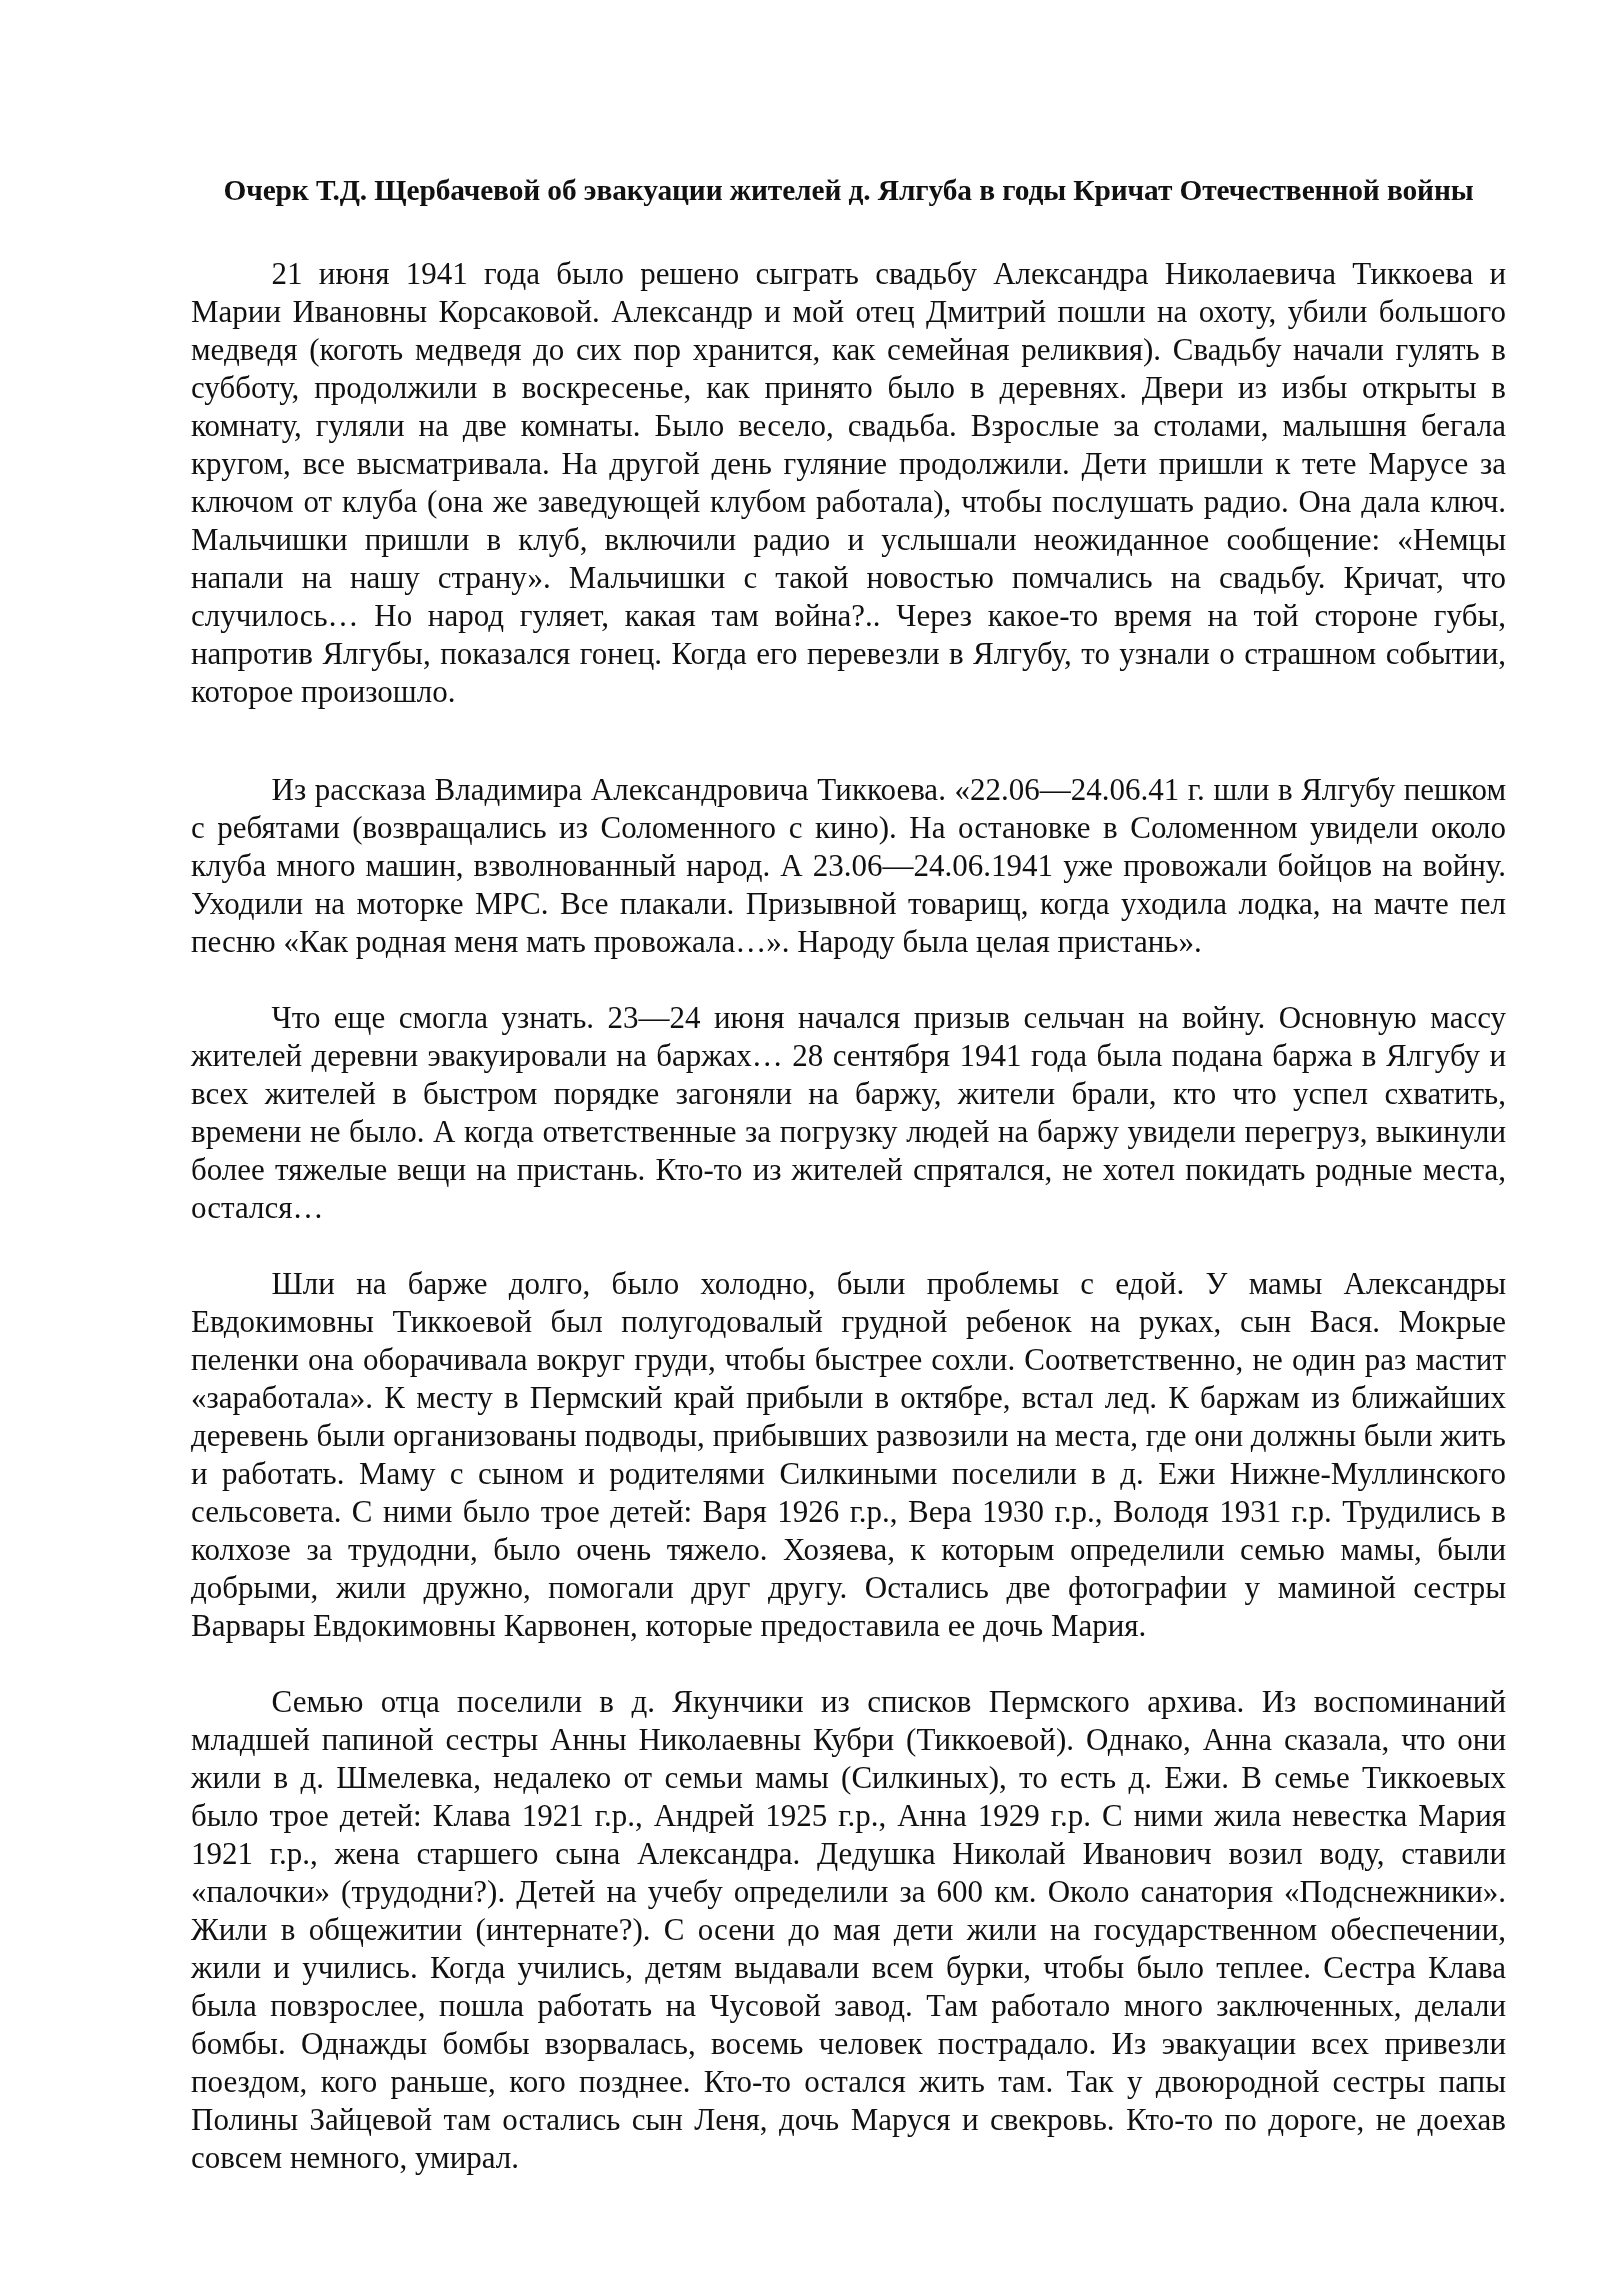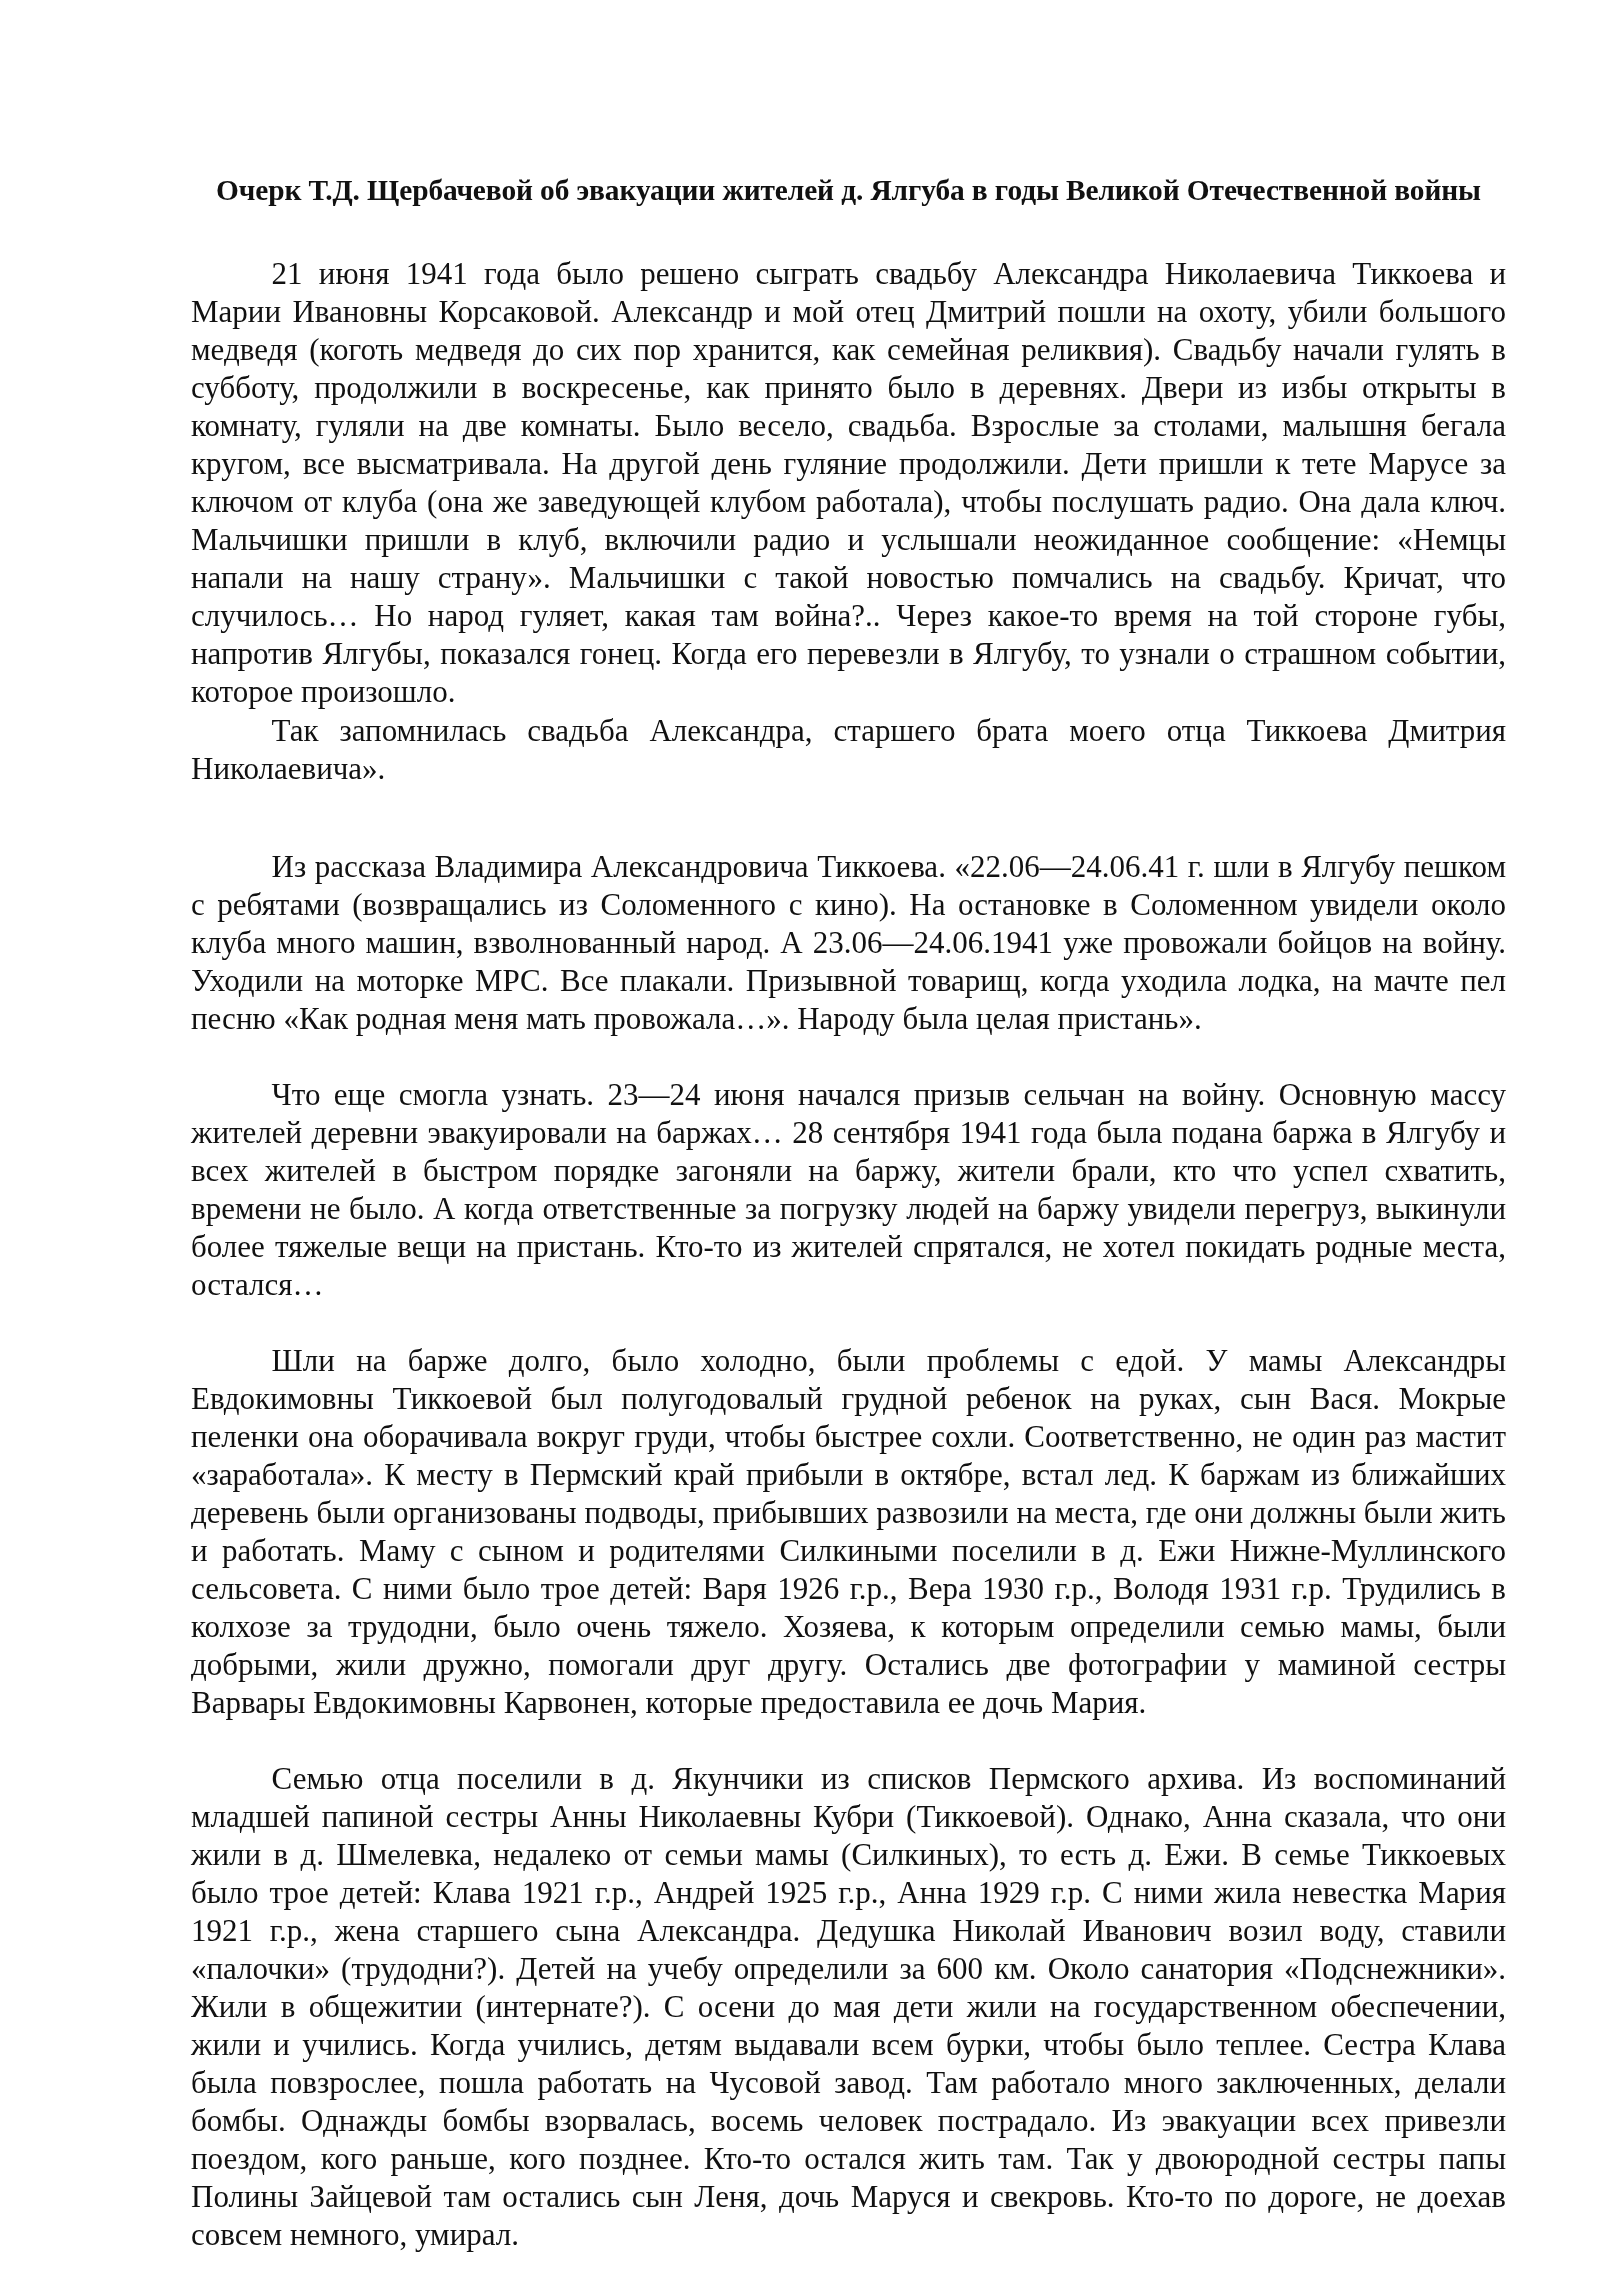--- a/index.html
+++ b/index.html
@@ -28,22 +28,21 @@
       text-indent: 2.6em;
       hyphens: none;
     }
     .gap-lg { margin-top: 60px !important; }
     .gap-md { margin-top: 38px !important; }
   </style>
 </head>
 <body>
 
 <div class="page">
-  <div class="title">Очерк Т.Д. Щербачевой об эвакуации жителей д. Ялгуба в годы Великой Отечественной войны</div>
+  <div class="title">Очерк Т.Д. Щербачевой об эвакуации жителей д. Ялгуба в годы Кричат Отечественной войны</div>
 
   <p class="para">21 июня 1941 года было решено сыграть свадьбу Александра Николаевича Тиккоева и Марии Ивановны Корсаковой. Александр и мой отец Дмитрий пошли на охоту, убили большого медведя (коготь медведя до сих пор хранится, как семейная реликвия). Свадьбу начали гулять в субботу, продолжили в воскресенье, как принято было в деревнях. Двери из избы открыты в комнату, гуляли на две комнаты. Было весело, свадьба. Взрослые за столами, малышня бегала кругом, все высматривала. На другой день гуляние продолжили. Дети пришли к тете Марусе за ключом от клуба (она же заведующей клубом работала), чтобы послушать радио. Она дала ключ. Мальчишки пришли в клуб, включили радио и услышали неожиданное сообщение: «Немцы напали на нашу страну». Мальчишки с такой новостью помчались на свадьбу. Кричат, что случилось… Но народ гуляет, какая там война?.. Через какое-то время на той стороне губы, напротив Ялгубы, показался гонец. Когда его перевезли в Ялгубу, то узнали о страшном событии, которое произошло.</p>
-  <p class="para">Так запомнилась свадьба Александра, старшего брата моего отца Тиккоева Дмитрия Николаевича».</p>
   <p class="para gap-lg">Из рассказа Владимира Александровича Тиккоева. «22.06—24.06.41 г. шли в Ялгубу пешком с ребятами (возвращались из Соломенного с кино). На остановке в Соломенном увидели около клуба много машин, взволнованный народ. А 23.06—24.06.1941 уже провожали бойцов на войну. Уходили на моторке МРС. Все плакали. Призывной товарищ, когда уходила лодка, на мачте пел песню «Как родная меня мать провожала…». Народу была целая пристань».</p>
   <p class="para gap-md">Что еще смогла узнать. 23—24 июня начался призыв сельчан на войну. Основную массу жителей деревни эвакуировали на баржах… 28 сентября 1941 года была подана баржа в Ялгубу и всех жителей в быстром порядке загоняли на баржу, жители брали, кто что успел схватить, времени не было. А когда ответственные за погрузку людей на баржу увидели перегруз, выкинули более тяжелые вещи на пристань. Кто-то из жителей спрятался, не хотел покидать родные места, остался…</p>
   <p class="para gap-md">Шли на барже долго, было холодно, были проблемы с едой. У мамы Александры Евдокимовны Тиккоевой был полугодовалый грудной ребенок на руках, сын Вася. Мокрые пеленки она оборачивала вокруг груди, чтобы быстрее сохли. Соответственно, не один раз мастит «заработала». К месту в Пермский край прибыли в октябре, встал лед. К баржам из ближайших деревень были организованы подводы, прибывших развозили на места, где они должны были жить и работать. Маму с сыном и родителями Силкиными поселили в д. Ежи Нижне-Муллинского сельсовета. С ними было трое детей: Варя 1926 г.р., Вера 1930 г.р., Володя 1931 г.р. Трудились в колхозе за трудодни, было очень тяжело. Хозяева, к которым определили семью мамы, были добрыми, жили дружно, помогали друг другу. Остались две фотографии у маминой сестры Варвары Евдокимовны Карвонен, которые предоставила ее дочь Мария.</p>
   <p class="para gap-md">Семью отца поселили в д. Якунчики из списков Пермского архива. Из воспоминаний младшей папиной сестры Анны Николаевны Кубри (Тиккоевой). Однако, Анна сказала, что они жили в д. Шмелевка, недалеко от семьи мамы (Силкиных), то есть д. Ежи. В семье Тиккоевых было трое детей: Клава 1921 г.р., Андрей 1925 г.р., Анна 1929 г.р. С ними жила невестка Мария 1921 г.р., жена старшего сына Александра. Дедушка Николай Иванович возил воду, ставили «палочки» (трудодни?). Детей на учебу определили за 600 км. Около санатория «Подснежники». Жили в общежитии (интернате?). С осени до мая дети жили на государственном обеспечении, жили и учились. Когда учились, детям выдавали всем бурки, чтобы было теплее. Сестра Клава была повзрослее, пошла работать на Чусовой завод. Там работало много заключенных, делали бомбы. Однажды бомбы взорвалась, восемь человек пострадало. Из эвакуации всех привезли поездом, кого раньше, кого позднее. Кто-то остался жить там. Так у двоюродной сестры папы Полины Зайцевой там остались сын Леня, дочь Маруся и свекровь. Кто-то по дороге, не доехав совсем немного, умирал.</p>
 </div>
 
 
 </body></html>

